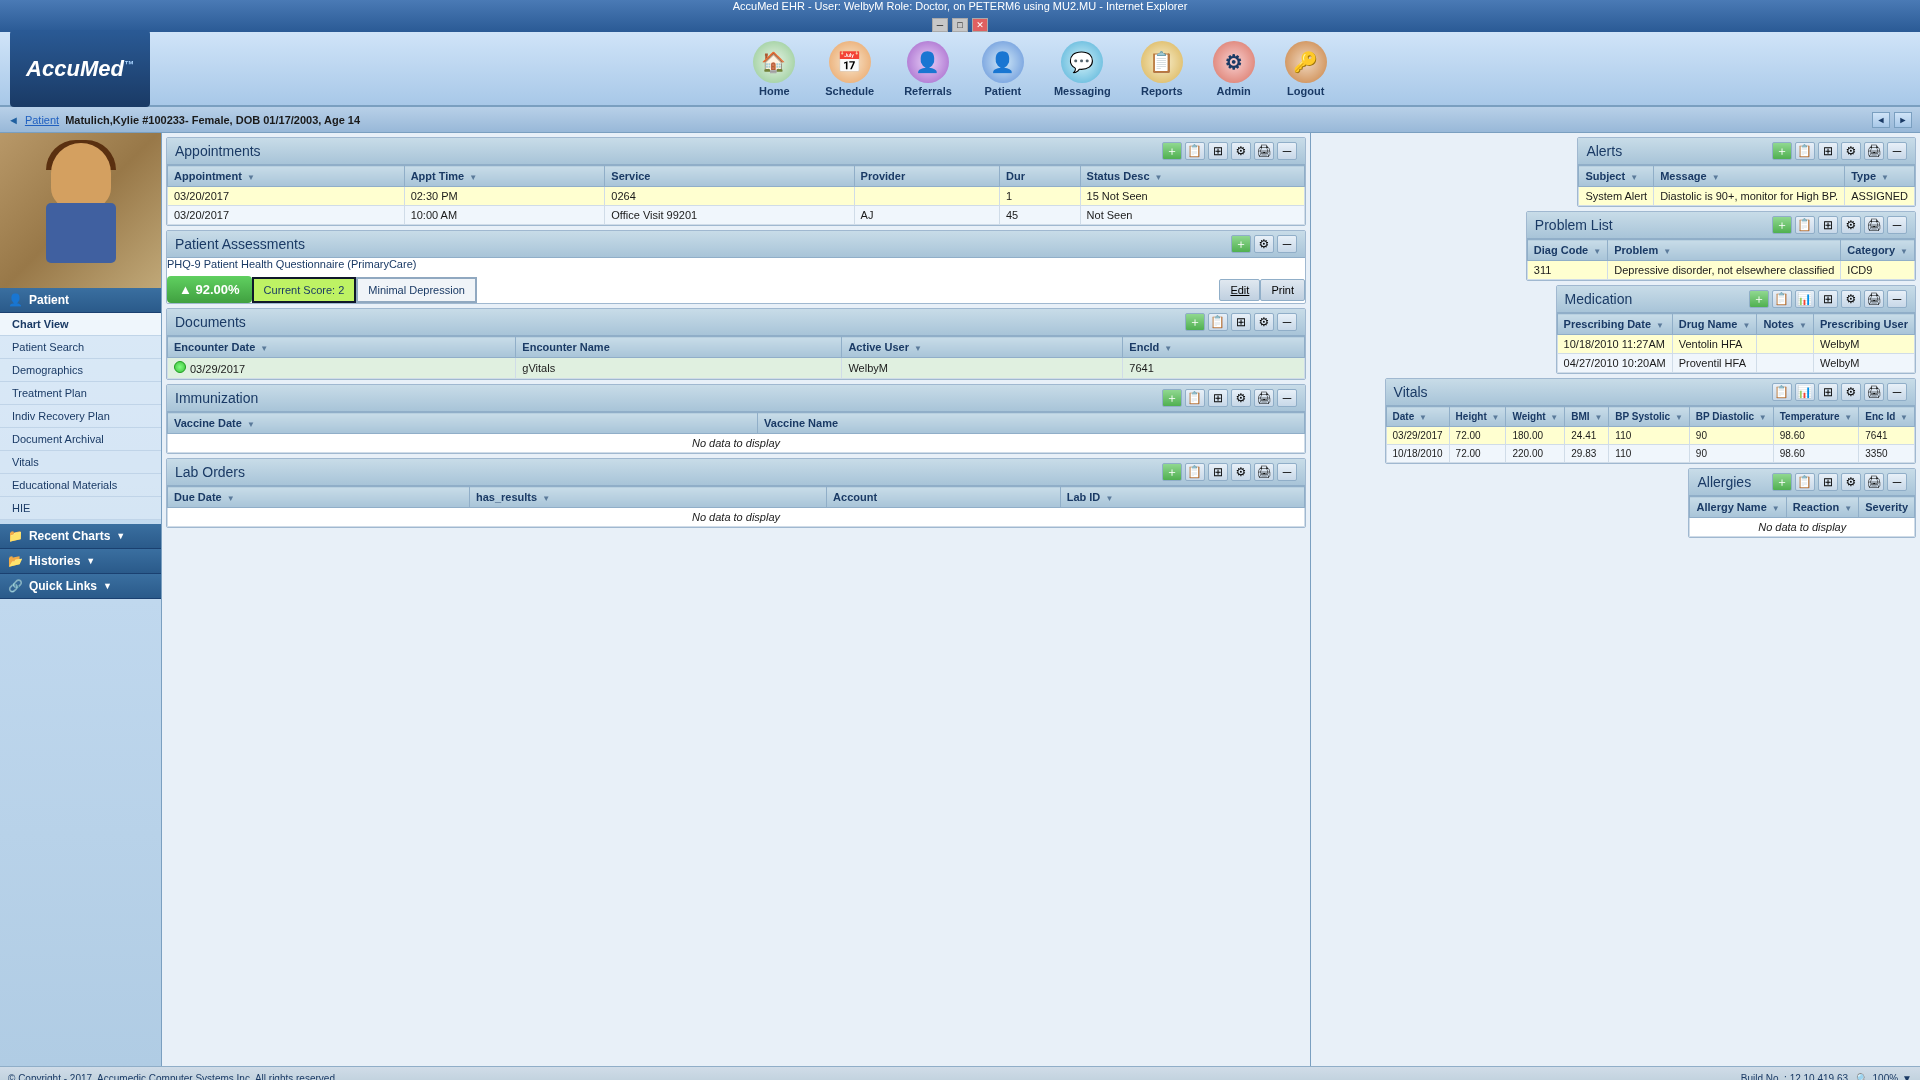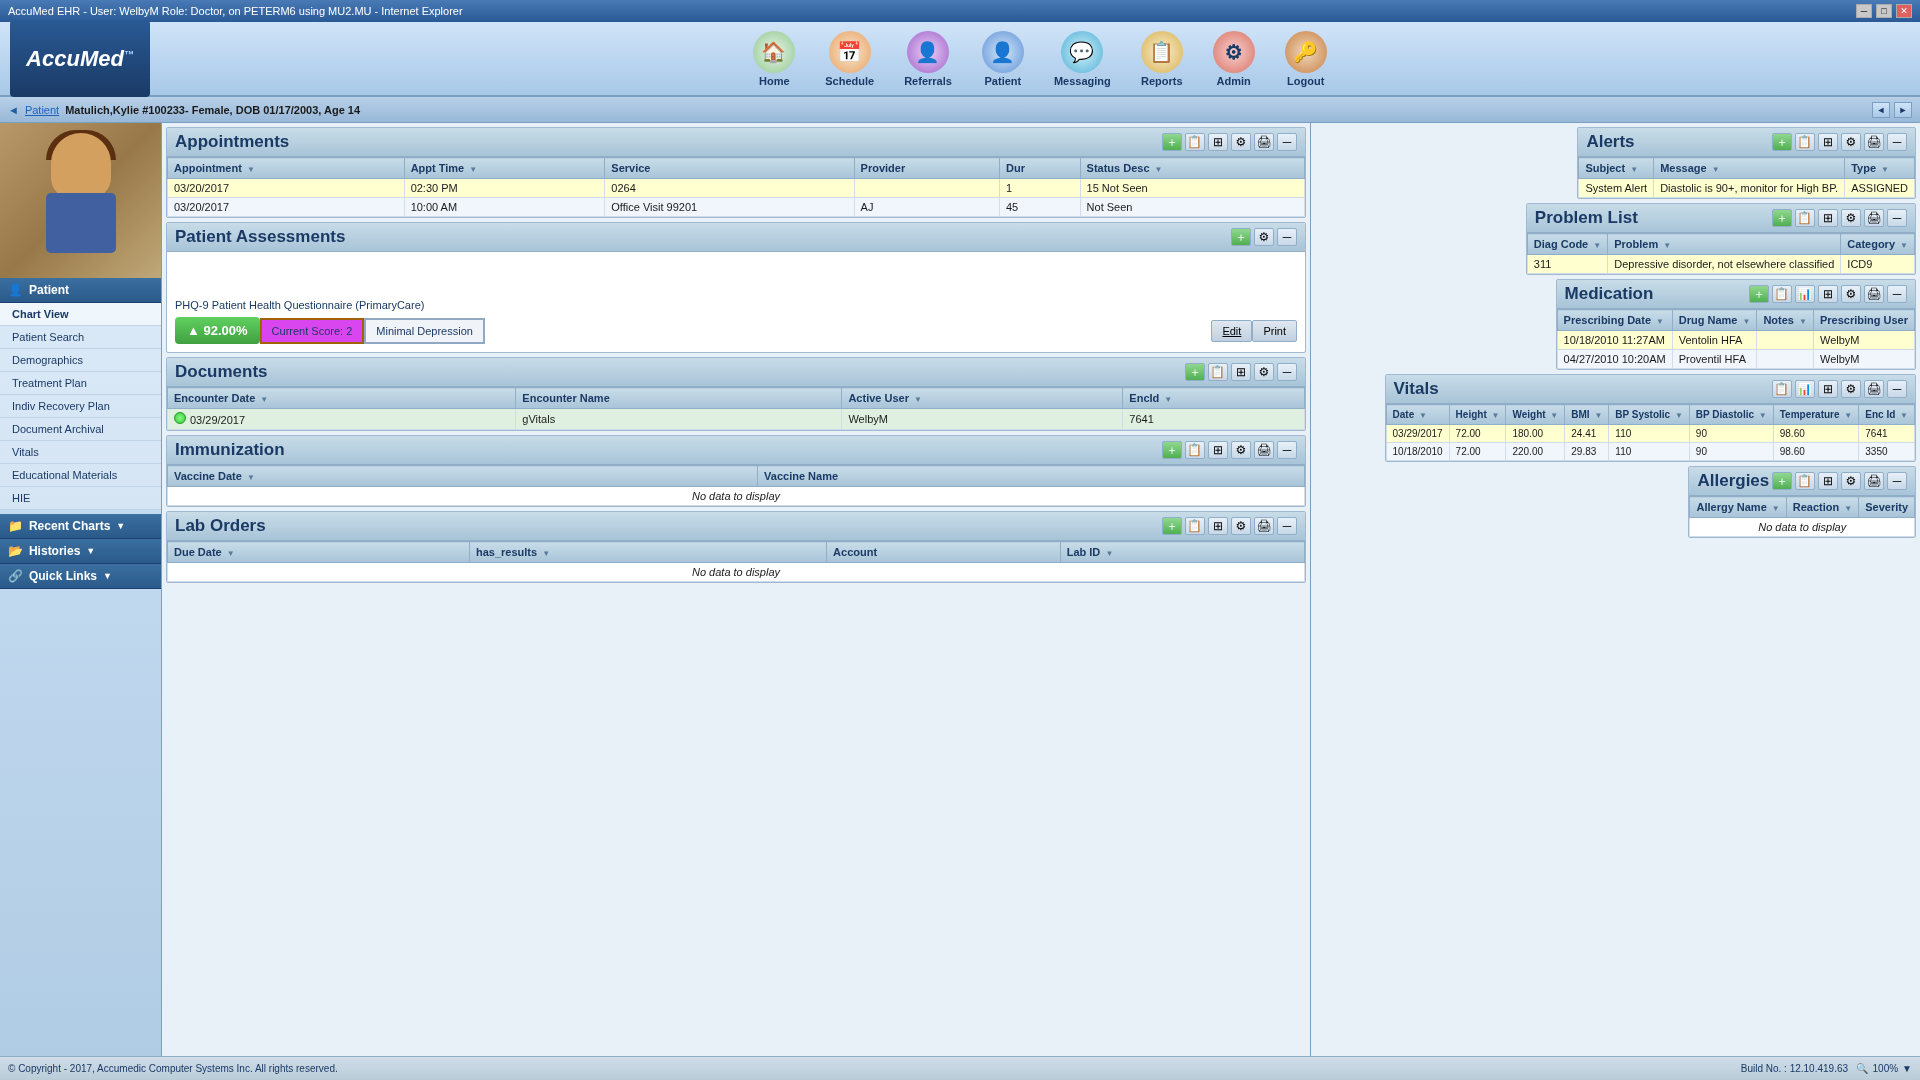--- a/index.html
+++ b/index.html
@@ -2,26 +2,27 @@
 <html><head>
   <meta charset="utf-8">
   <style>
     * { margin: 0; padding: 0; box-sizing: border-box; }
     body { font-family: Arial, sans-serif; font-size: 11px; background: #c8d8e8; width: 1920px; height: 1080px; overflow: hidden; }
 
     
     #title-bar {
       background: linear-gradient(to bottom, #4a7ab5, #2a5a95);
       color: white;
-      height: 22px;
+      height: 32px;
       display: flex;
       align-items: center;
       justify-content: space-between;
       padding: 0 8px;
       font-size: 11px;
+      flex-direction: column;
     }
     #title-bar-controls { display: flex; gap: 4px; }
     .title-btn {
       width: 16px; height: 14px;
       border: 1px solid #aaa;
       background: #c8c8c8;
       display: flex; align-items: center; justify-content: center;
       font-size: 9px; cursor: pointer; color: #000;
     }
     .title-btn.close { background: #e06060; color: white; }
@@ -161,22 +162,22 @@
     }
     .section-header {
       background: linear-gradient(to bottom, #c8dce8, #a8c4d8);
       padding: 4px 8px;
       display: flex;
       align-items: center;
       border-bottom: 1px solid #90aec8;
       min-height: 26px;
     }
     .section-title {
-      font-weight: bold;
-      font-size: 17px;
+      font-weight: normal;
+      font-size: 14px;
       color: #1a3a65;
       flex: 1;
     }
     .section-toolbar {
       display: flex;
       gap: 3px;
       align-items: center;
     }
     .toolbar-btn {
       width: 20px; height: 18px;
@@ -211,22 +212,20 @@
     }
     .data-table tr:nth-child(even) td { background: #f0f6fc; }
     .data-table tr:nth-child(odd) td { background: #ffffff; }
     .data-table tr.highlight td { background: #ffffd0; }
     .data-table tr.selected td { background: #e0f0e0; }
     .sort-arrow { font-size: 8px; color: #5a7a9a; margin-left: 2px; }
     .no-data { text-align: center; color: #888; padding: 12px; font-style: italic; }
 
     
     .phq-container {
-      padding: 8px;
-      margin-top: 39px;
     }
     .phq-label {
       font-size: 11px;
       color: #1a3a65;
       margin-bottom: 6px;
     }
     .phq-score-row {
       display: flex;
       align-items: center;
     }
@@ -235,23 +234,23 @@
       color: white;
       padding: 6px 12px;
       border-radius: 4px;
       font-size: 13px;
       font-weight: bold;
       display: flex;
       align-items: center;
       gap: 4px;
     }
     .phq-current {
-      border: 2px solid #a16207;
+      border: 2px solid #0f172a;
       padding: 5px 10px;
-      background: #d946ef;
+      background: #bef264;
       color: #1a3a65;
     }
     .phq-depression {
       border: 2px solid #90a8c0;
       padding: 5px 10px;
       background: #f0f4f8;
       color: #1a3a65;
     }
     .phq-edit-btn {
       background: linear-gradient(to bottom, #e0e8f0, #c0d0e0);

